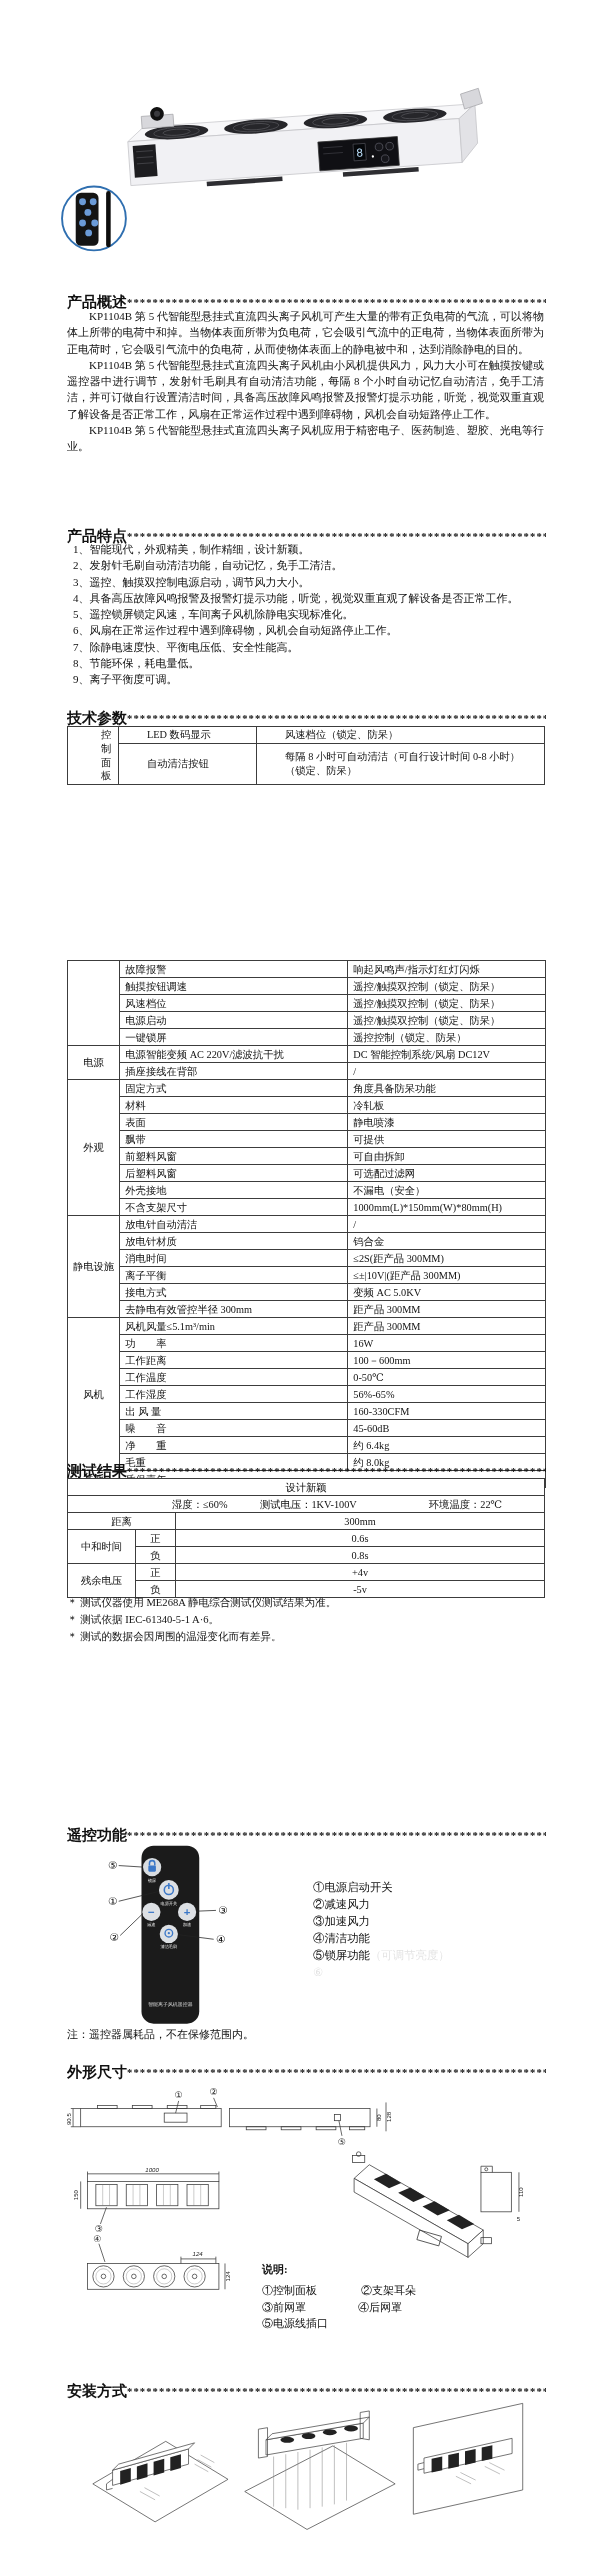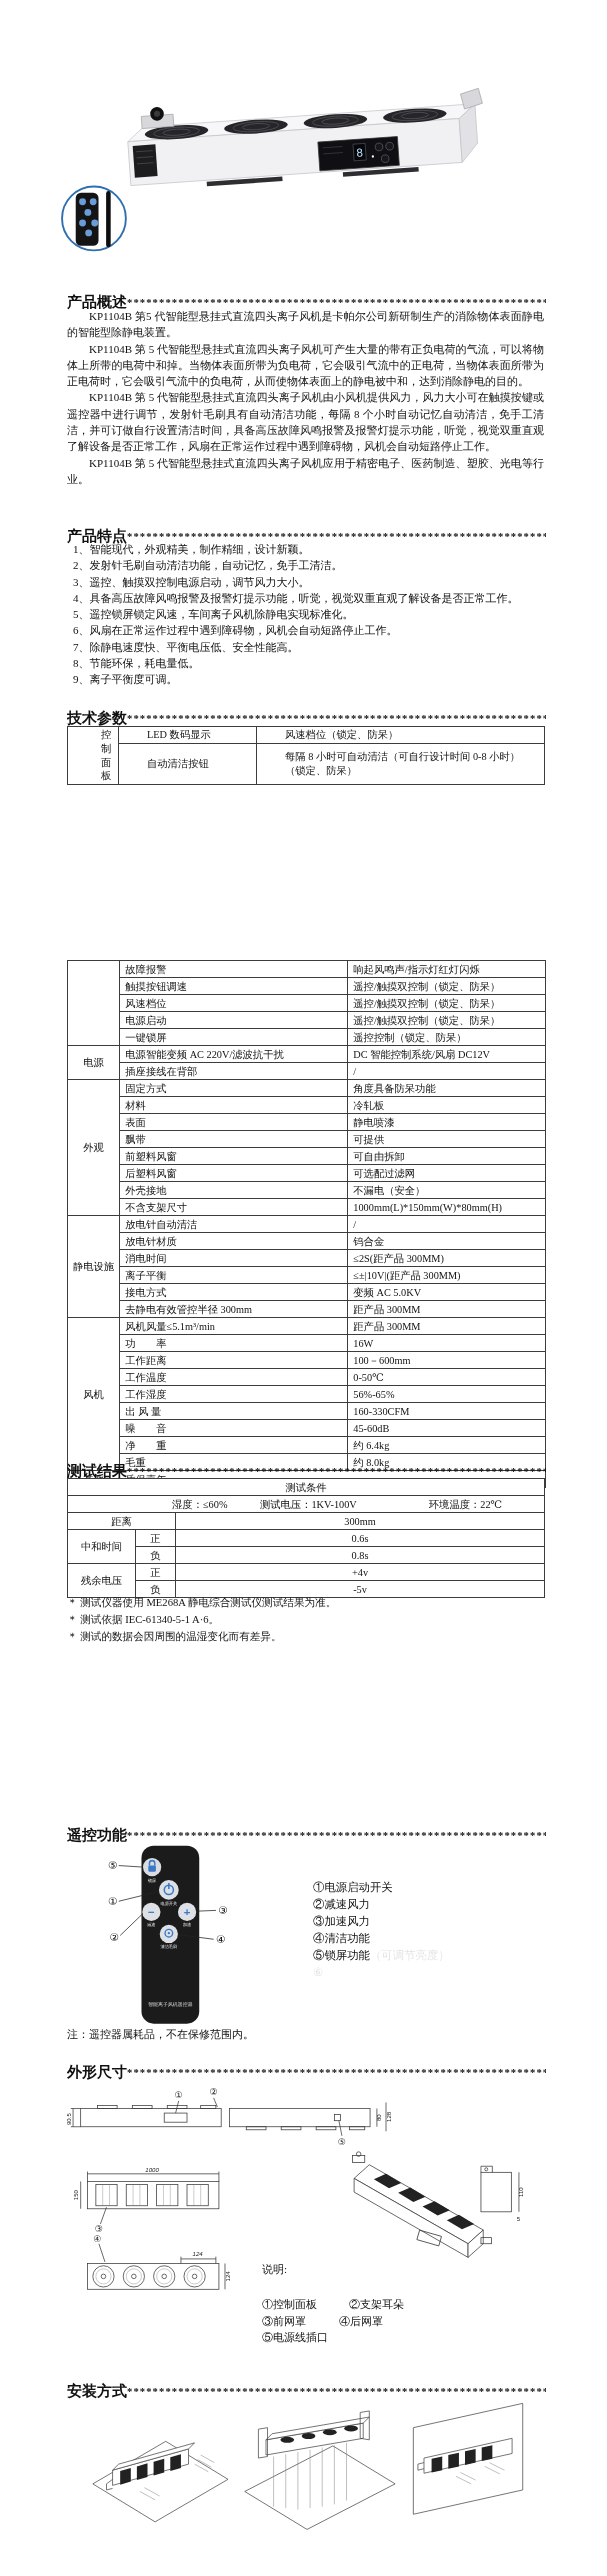--- a/index.html
+++ b/index.html
@@ -14,22 +14,22 @@
   .feat{padding-left:2.4em;text-indent:-2.4em;}
   table{border-collapse:collapse;table-layout:fixed;position:absolute;background:#fff;}
   td{border:0.8px solid #3c3c3c;font-size:10.3px;padding:0 5.3px;height:16px;line-height:13px;}
   .gcell{text-align:center;padding:0 1.5px;}
   .t1 td{line-height:13.7px;padding-left:28px;}
   .ttest td{text-align:center;}
   .notes{position:absolute;left:67px;width:477px;font-size:10.6px;line-height:17px;}
   .legend{position:absolute;font-size:11.4px;line-height:17px;}
   .ghost{opacity:0.12;}
   .dim-legend{position:absolute;font-size:11px;}
-  .dim-legend .lt{font-weight:normal;margin-bottom:19px;}
-  .dim-legend .row{display:flex;gap:32px;line-height:16.7px;text-align:right;}
+  .dim-legend .lt{font-weight:bold;margin-bottom:5px;}
+  .dim-legend .row{display:flex;gap:44px;line-height:16.7px;text-align:right;}
   svg text{font-family:"Liberation Sans","DejaVu Sans",sans-serif;}
 </style>
 </head>
 <body>
 
 <svg class="abs" style="left:91px;top:40px" width="425" height="182" viewBox="0 0 560 240">
   <g transform="rotate(-4 280 150)">
     <polygon points="50,118 72,100 510,100 488,118" fill="#f7f7f9" stroke="#c8c8cc"></polygon>
     <rect x="50" y="118" width="438" height="58" fill="#f1f1f4" stroke="#c4c4c8"></rect>
     <polygon points="488,118 510,100 510,152 488,176" fill="#e2e2e6" stroke="#c4c4c8"></polygon>
@@ -80,21 +80,20 @@
     <circle cx="31" cy="54" r="4.5" fill="#6b9bd8"></circle>
   <circle cx="47" cy="54" r="4.5" fill="#6b9bd8"></circle>
     <circle cx="39" cy="67" r="4.5" fill="#6b9bd8"></circle>
   <rect x="62" y="12" width="6" height="74" rx="3" fill="#0d0d0d"></rect>
 </svg>
 
 <div class="sec-header" style="top:293px">
   <span class="sec-title">产品概述</span><span class="stars">************************************************************************************************************</span>
 </div>
 <div class="bodytext" style="top:308px">
-  <p>KP1104B 第5 代智能型悬挂式直流四头离子风机是卡帕尔公司新研制生产的消除物体表面静电的智能型除静电装置。</p>
   <p>KP1104B 第 5 代智能型悬挂式直流四头离子风机可产生大量的带有正负电荷的气流，可以将物体上所带的电荷中和掉。当物体表面所带为负电荷，它会吸引气流中的正电荷，当物体表面所带为正电荷时，它会吸引气流中的负电荷，从而使物体表面上的静电被中和，达到消除静电的目的。</p>
   <p>KP1104B 第 5 代智能型悬挂式直流四头离子风机由小风机提供风力，风力大小可在触摸按键或遥控器中进行调节，发射针毛刷具有自动清洁功能，每隔 8 个小时自动记忆自动清洁，免手工清洁，并可订做自行设置清洁时间，具备高压故障风鸣报警及报警灯提示功能，听觉，视觉双重直观了解设备是否正常工作，风扇在正常运作过程中遇到障碍物，风机会自动短路停止工作。</p>
   <p>KP1104B 第 5 代智能型悬挂式直流四头离子风机应用于精密电子、医药制造、塑胶、光电等行业。</p>
 </div>
 
 <div class="sec-header" style="top:527px">
   <span class="sec-title">产品特点</span><span class="stars">************************************************************************************************************</span>
 </div>
 <div class="bodytext" style="top:541px;left:73px;width:471px;text-align:left">
   <div class="feat">1、智能现代，外观精美，制作精细，设计新颖。</div>
@@ -274,21 +273,21 @@
   <span class="sec-title">测试结果</span><span class="stars">************************************************************************************************************</span>
 </div>
 <table class="ttest" style="top:1478px;left:67px;width:477px">
   <colgroup>
       <col style="width:68px">
       <col style="width:40px">
       <col style="width:369px">
     </colgroup>
   <tbody>
       <tr>
-        <td colspan="3">测试条件</td>
+        <td colspan="3">设计新颖</td>
       </tr>
   <tr>
         <td colspan="3" style="padding:0">
     <span style="display:inline-block;width:33%;text-align:right;padding-left:6px;box-sizing:border-box">湿度：≤60%</span><span style="display:inline-block;width:34%">测试电压：1KV-100V</span><span style="display:inline-block;width:32%">环境温度：22℃</span>
   </td>
       </tr>
   <tr>
         <td colspan="2">距离</td>
       <td>300mm</td>
       </tr>
@@ -494,21 +493,21 @@
   </g>
 </svg>
 <div class="dim-legend" style="left:262px;top:2262px">
   <div class="lt">说明:</div>
   <div class="row">
     <span>①控制面板</span>
     <span>②支架耳朵</span>
   </div>
   <div class="row">
     <span>③前网罩</span>
-    <span style="margin-left:1px">④后网罩</span>
+    <span style="margin-left:8px">④后网罩</span>
   </div>
   <div class="row">
     <span>⑤电源线插口</span>
   </div>
 </div>
 
 <div class="sec-header" style="top:2382px">
   <span class="sec-title">安装方式</span><span class="stars">************************************************************************************************************</span>
 </div>
 <svg class="abs" style="left:67px;top:2394px" width="477" height="160" viewBox="0 0 628 210" fill="none" stroke="#4a4a4a" stroke-width="1">

